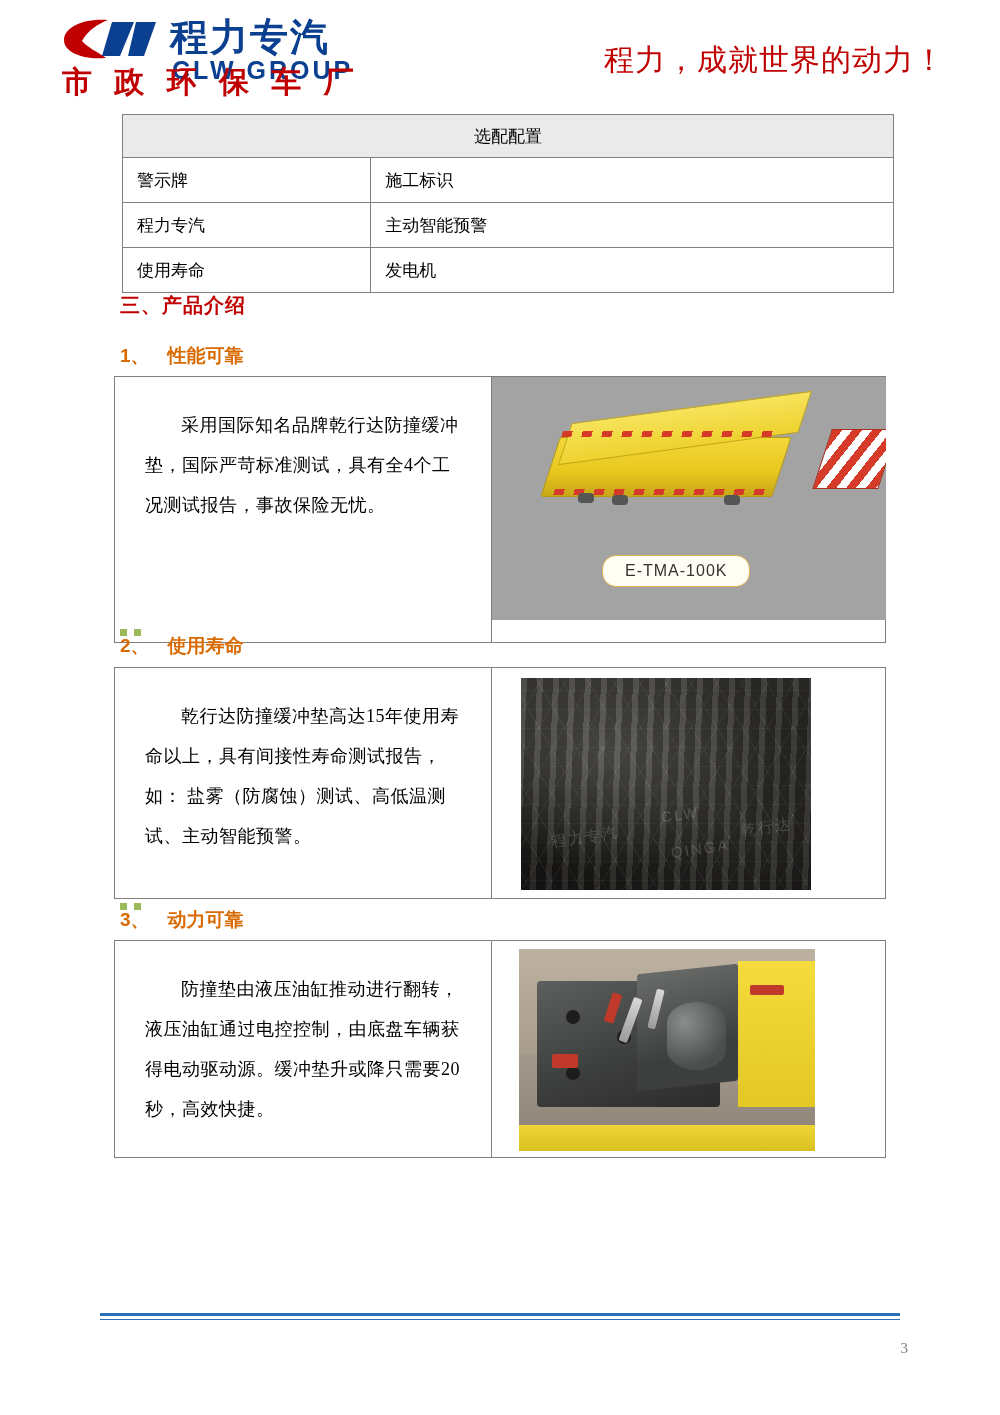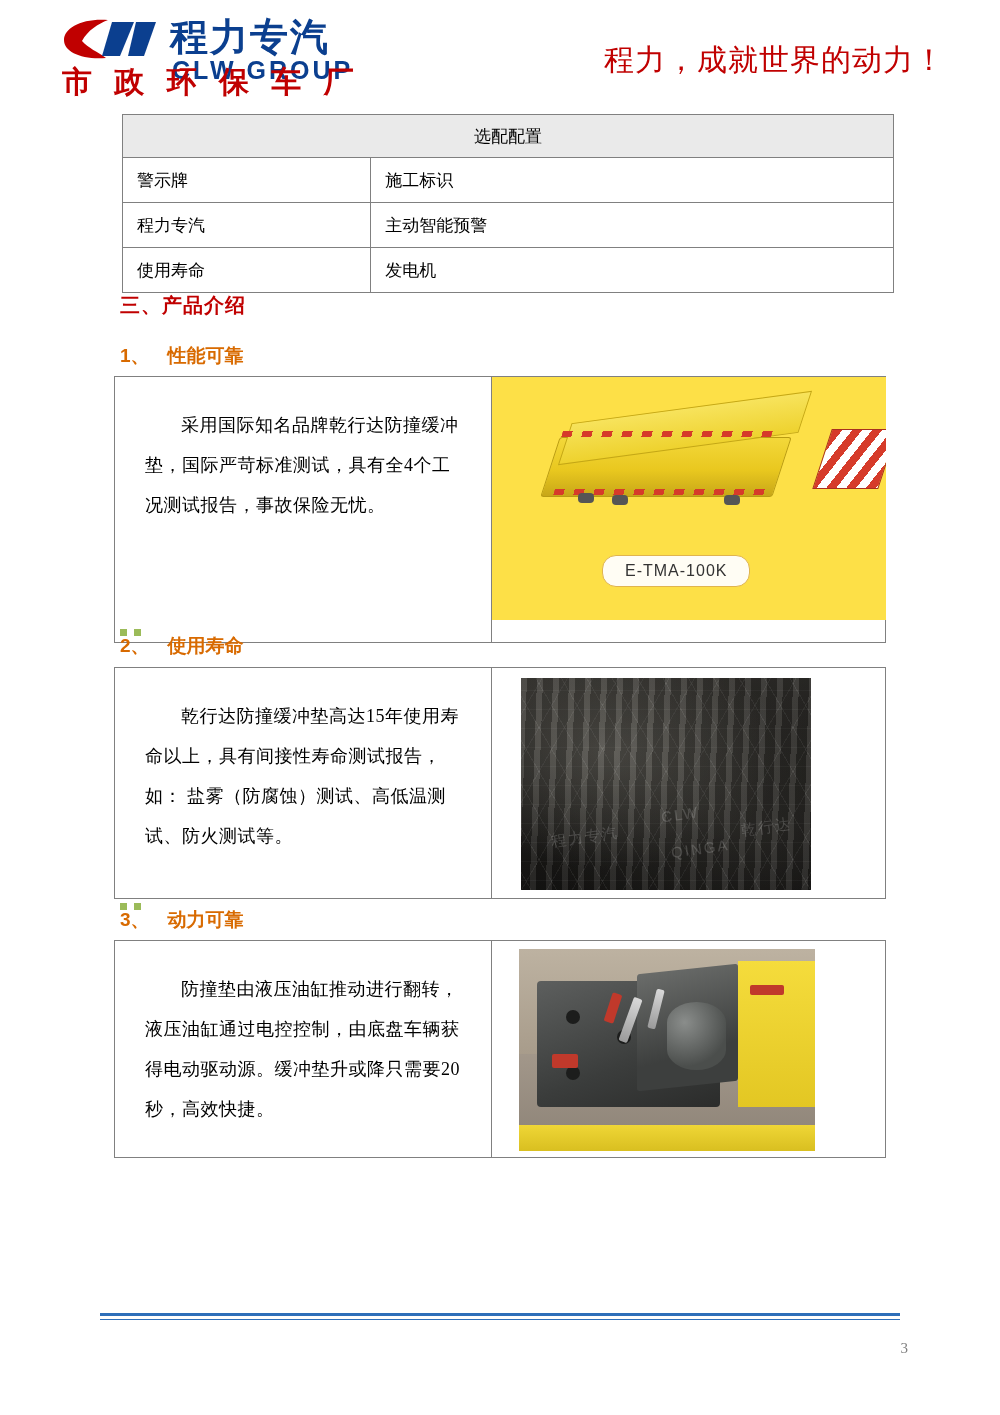--- a/index.html
+++ b/index.html
@@ -174,21 +174,21 @@
     line-height: 40px;
     text-indent: 36px;
     font-family: "Liberation Serif", "DejaVu Serif", serif;
     letter-spacing: 0.5px;
   }
 
   
   .img1 {
     position: absolute;
     overflow: hidden;
-    background: #fde047;
+    background: #a3a3a3;
     text-align: right;
   }
   .tma-body {
     position: absolute;
     left: 58px;
     top: 60px;
     width: 230px;
     height: 58px;
     background: linear-gradient(180deg,#f3d83a 0%, #e9c81f 55%, #c8a718 100%);
     transform: skewX(-18deg);
@@ -436,21 +436,21 @@
 
   <div class="bullet-dots" style="left:120px; top:622px;">
     <span></span><span></span>
   </div>
   <div class="sub-title" style="left:120px; top:633px;">
     <span class="num">2、</span><span class="txt">使用寿命</span>
   </div>
 
   <div class="box" style="left:114px; top:667px; width:772px; height:232px;">
     <div class="divider" style="left:376px;"></div>
-    <div class="box-text" style="width:376px; height:232px;">乾行达防撞缓冲垫高达15年使用寿命以上，具有间接性寿命测试报告，如： 盐雾（防腐蚀）测试、高低温测试、防火测试等。</div>
+    <div class="box-text" style="width:376px; height:232px;">乾行达防撞缓冲垫高达15年使用寿命以上，具有间接性寿命测试报告，如： 盐雾（防腐蚀）测试、高低温测试、主动智能预警。</div>
 
     <div class="img2" style="left:406px; top:10px; width:290px; height:212px;">
       <div class="hc-grad"></div>
       <div class="hc-cells"></div>
       <div class="hc-ribs"></div>
       <div class="hc-wm" style="left:30px; top:150px;">程力专汽</div>
       <div class="hc-wm" style="left:140px; top:128px;">CLW</div>
       <div class="hc-wm" style="left:150px; top:162px;">QINGA</div>
       <div class="hc-wm" style="left:220px; top:140px;">乾行达</div>
     </div>

